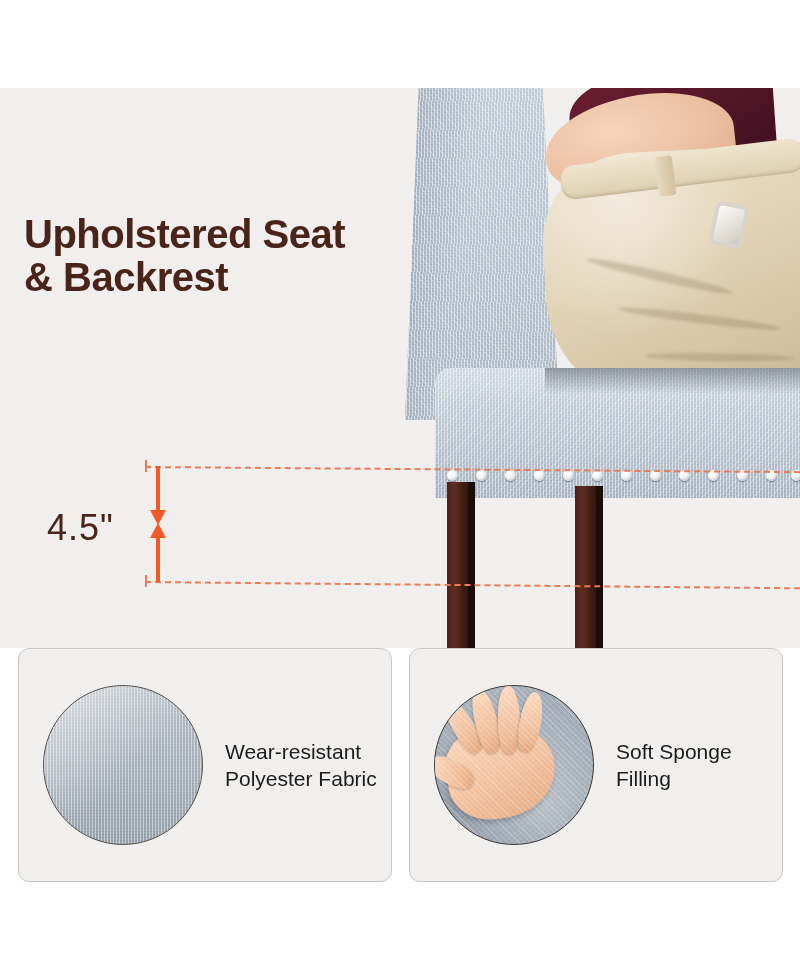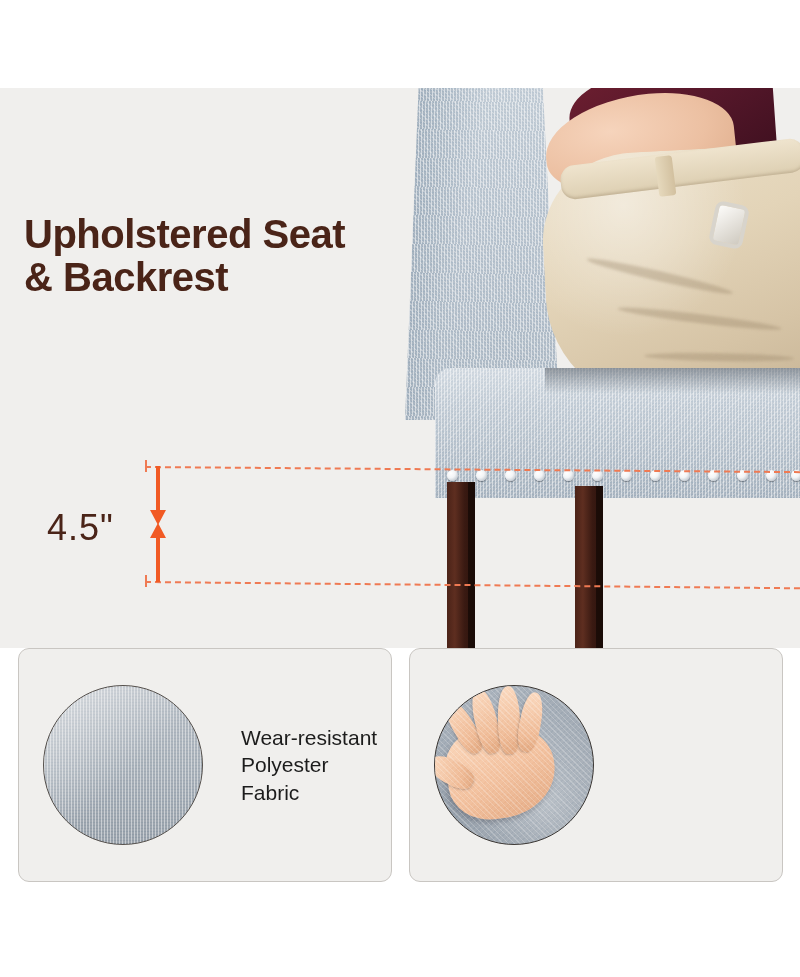--- a/index.html
+++ b/index.html
@@ -221,21 +221,21 @@
     border-radius:48% 48% 40% 40%;
     box-shadow:-1px 1px 2px rgba(70,60,60,.25);
   }
   .f1{ left:18px; top:12px; width:21px; height:58px; transform:rotate(-30deg); }
   .f2{ left:40px; top:2px;  width:22px; height:66px; transform:rotate(-14deg); }
   .f3{ left:63px; top:0px;  width:22px; height:68px; transform:rotate(-2deg); }
   .f4{ left:85px; top:6px;  width:21px; height:60px; transform:rotate(10deg); }
   .thumb{ left:4px; top:62px; width:24px; height:48px; transform:rotate(-62deg); }
 
   .card-text{
-    margin-left:38px; font-size:21px; line-height:1.3; color:#1c1c1c;
+    margin-left:22px; font-size:21px; line-height:1.3; color:#1c1c1c;
     white-space:pre-line;
   }
 </style>
 </head>
 <body>
 
 <div id="stage">
 
   <div class="panel">
 
@@ -308,15 +308,17 @@
 
   <div class="card card-right">
     <div class="sponge">
       <div class="hand"></div>
       <div class="finger f1"></div>
       <div class="finger f2"></div>
       <div class="finger f3"></div>
       <div class="finger f4"></div>
       <div class="finger thumb"></div>
     </div>
+    <div class="card-text">Soft Sponge
+Filling</div>
   </div>
 
 </div>
 
 </body></html>

